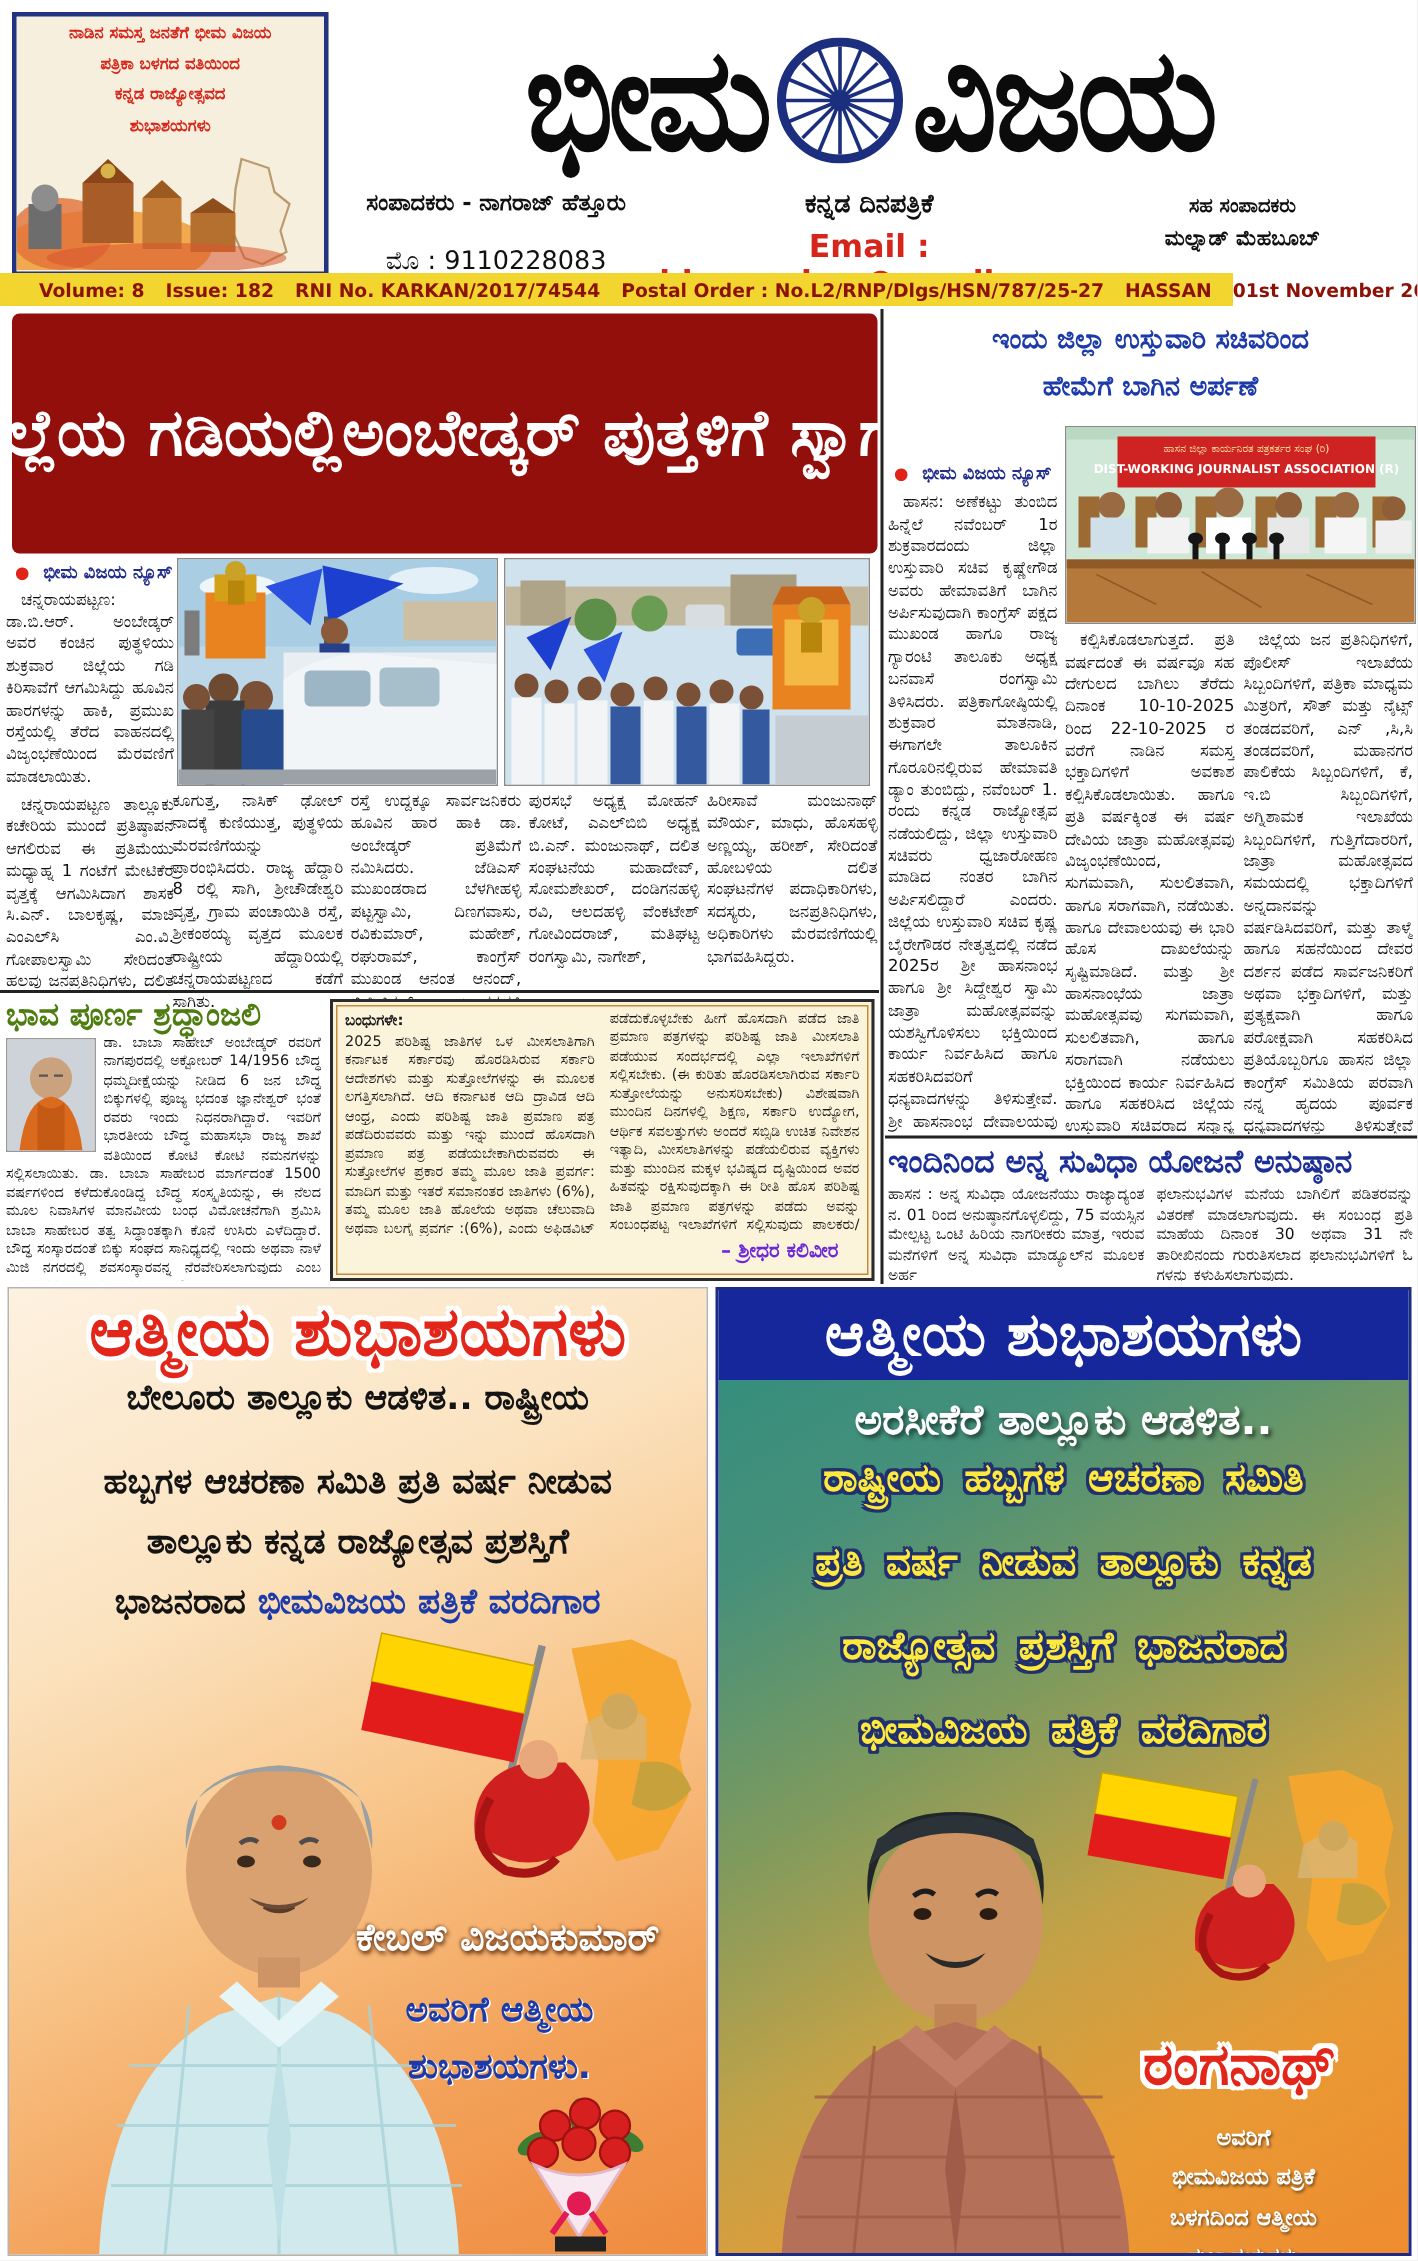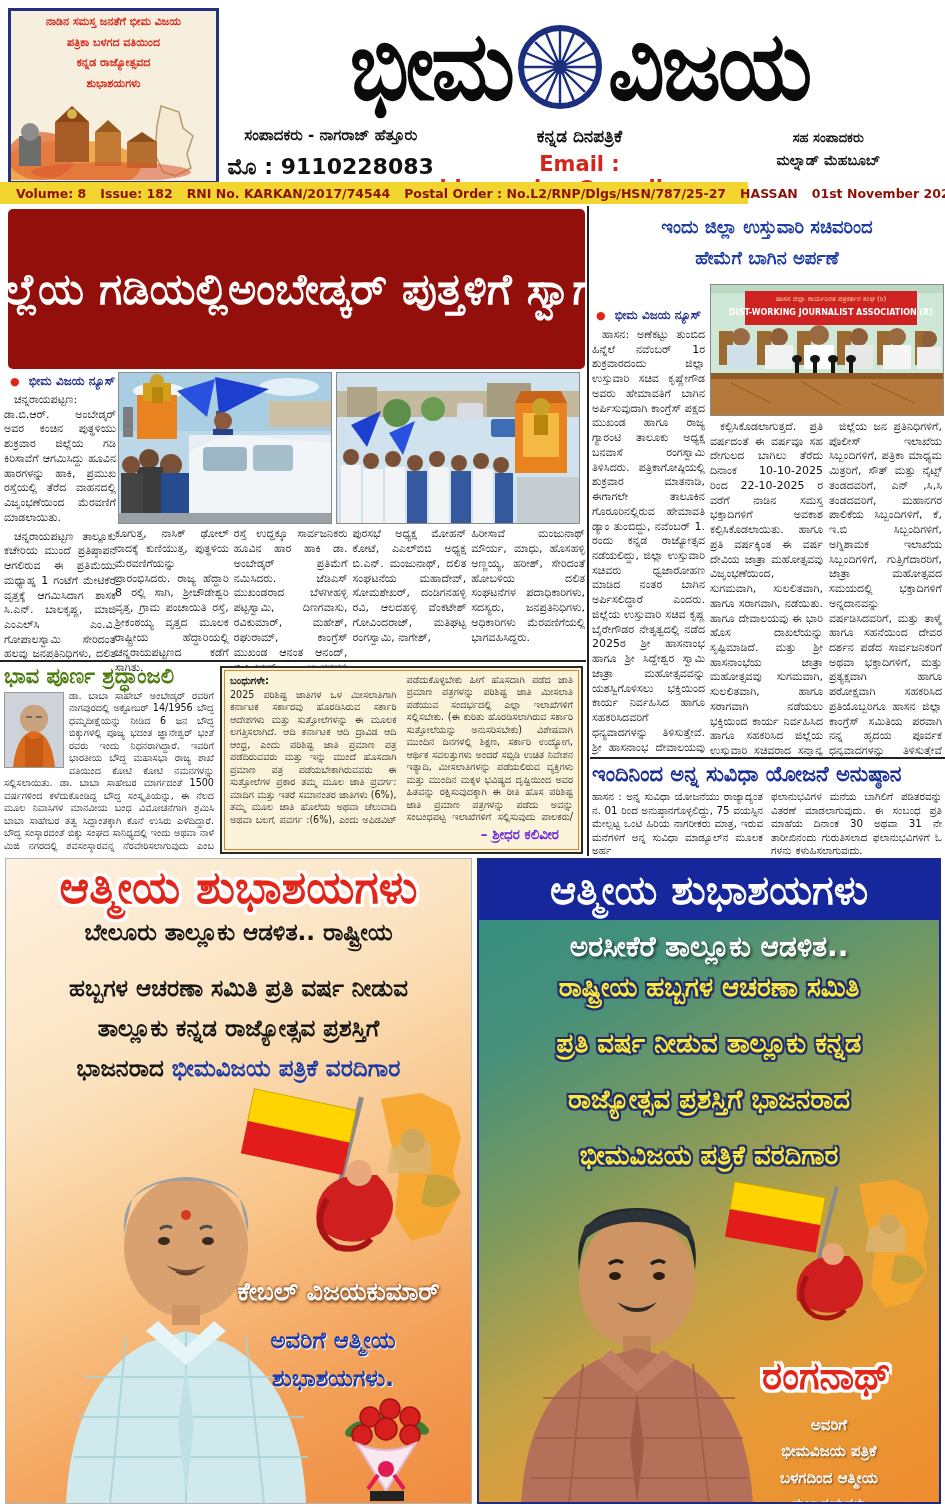--- a/index.html
+++ b/index.html
@@ -8,27 +8,27 @@
   .abs{position:absolute;}
   
   .greet-box{left:8px;top:8px;width:205px;height:170px;border:3px solid #24337f;background:#f7efdd;
              text-align:center;overflow:hidden;}
   .greet-box .gl{color:#d6261b;font-weight:bold;font-size:11px;line-height:1.7;margin-top:2px;}
   .masthead-title{left:222px;top:10px;width:715px;height:114px;display:flex;align-items:center;justify-content:center;gap:6px;}
   .masthead-title .word{font-size:88px;font-weight:900;color:#0b0b0b;letter-spacing:-3px;transform:scaleY(1.08);line-height:1;}
   .ed-row{left:222px;top:126px;width:715px;height:54px;display:flex;}
   .ed-col{flex:1;text-align:center;color:#111;}
   .ed-main{font-weight:bold;font-size:15px;}
-  .ed-mob{font-weight:bold;font-size:22px;margin-top:10px;}
+  .ed-mob{font-weight:normal;font-size:17px;margin-top:20px;}
   .ed-daily{font-weight:bold;font-size:17px;}
   .ed-email{color:#d6261b;font-weight:bold;font-size:21px;margin-top:6px;}
   .ed-co1{font-weight:bold;font-size:13px;margin-top:4px;}
   .ed-co2{font-weight:bold;font-size:14px;margin-top:6px;}
-  .info-bar{left:0;top:182px;width:748px;height:22px;background:#f2d52e;color:#8c1208;font-weight:bold;
-            font-size:12.5px;display:flex;align-items:center;padding-left:16px;box-sizing:border-box;gap:14px;white-space:nowrap;}
+  .info-bar{left:0;top:182px;width:822px;height:22px;background:#f2d52e;color:#8c1208;font-weight:bold;
+            font-size:12.5px;display:flex;align-items:center;padding-left:26px;box-sizing:border-box;gap:14px;white-space:nowrap;}
   
   .lead-hbox{left:8px;top:209px;width:577px;height:160px;background:#930f0c;border-radius:5px;
              display:flex;flex-direction:row;align-items:center;justify-content:center;}
   .lead-hbox .h1,.lead-hbox .h2{color:#fff;font-weight:bold;font-size:43px;line-height:1.55;white-space:nowrap;}
   .byline{font-size:12px;font-weight:bold;color:#232e8d;}
   .byline .dot{color:#e02418;margin-right:5px;font-size:11px;}
   .body-col{font-size:11px;line-height:1.34;color:#111;text-align:justify;}
   .body-col p{margin:0 0 4px 0;text-indent:10px;}
   .cap-row{left:115px;top:527px;width:470px;height:132px;display:flex;gap:5px;}
   .cap-row .ccol{flex:1;font-size:11px;line-height:1.35;color:#111;text-align:justify;}
@@ -63,21 +63,21 @@
   .adl-name{position:absolute;left:200px;top:418px;width:265px;text-align:center;color:#fff;font-weight:900;font-size:25px;
             text-shadow:1px 2px 3px rgba(80,30,0,.85),-1px -1px 2px rgba(80,30,0,.5);}
   .adl-wish{position:absolute;left:202px;width:250px;text-align:center;color:#1d3ba8;font-weight:900;font-size:23px;
             text-shadow:1px 1px 0 #fff;}
   .ad-right{left:477px;top:858px;width:464px;height:646px;border:2px solid #1c2a88;box-sizing:border-box;
             background:linear-gradient(150deg,#2e8d7d 0%,#46907a 22%,#7d9a5e 42%,#c3a247 62%,#e89a35 80%,#ef8c2f 100%);overflow:hidden;}
   .adr-band{position:absolute;left:0;top:0;width:100%;height:60px;background:#16269b;display:flex;align-items:center;justify-content:center;}
   .adr-band .t{color:#fff;font-weight:900;font-size:40px;white-space:nowrap;}
   .adr-line1{position:absolute;left:0;top:70px;width:100%;text-align:center;color:#fff;font-weight:900;font-size:28px;
              text-shadow:2px 2px 3px rgba(0,0,0,.55);}
-  .adr-yline{position:absolute;width:100%;text-align:center;color:#ffe93e;font-weight:900;font-size:26px;}
+  .adr-yline{position:absolute;width:100%;text-align:center;color:#ffe93e;font-weight:900;font-size:26px;font-family:Liberation Mono, monospace;}
   .adr-name{position:absolute;left:235px;top:494px;width:225px;text-align:center;color:#e3261a;font-weight:900;font-size:38px;}
   .adr-wish{position:absolute;left:250px;top:552px;width:200px;text-align:center;color:#fff;font-weight:900;font-size:15px;line-height:1.75;
             text-shadow:1px 1px 2px rgba(0,0,0,.5);}
   .photo-frame{border:1px solid #8a8a8a;}
 </style>
 </head>
 <body>
 
 <div id="page">
 

